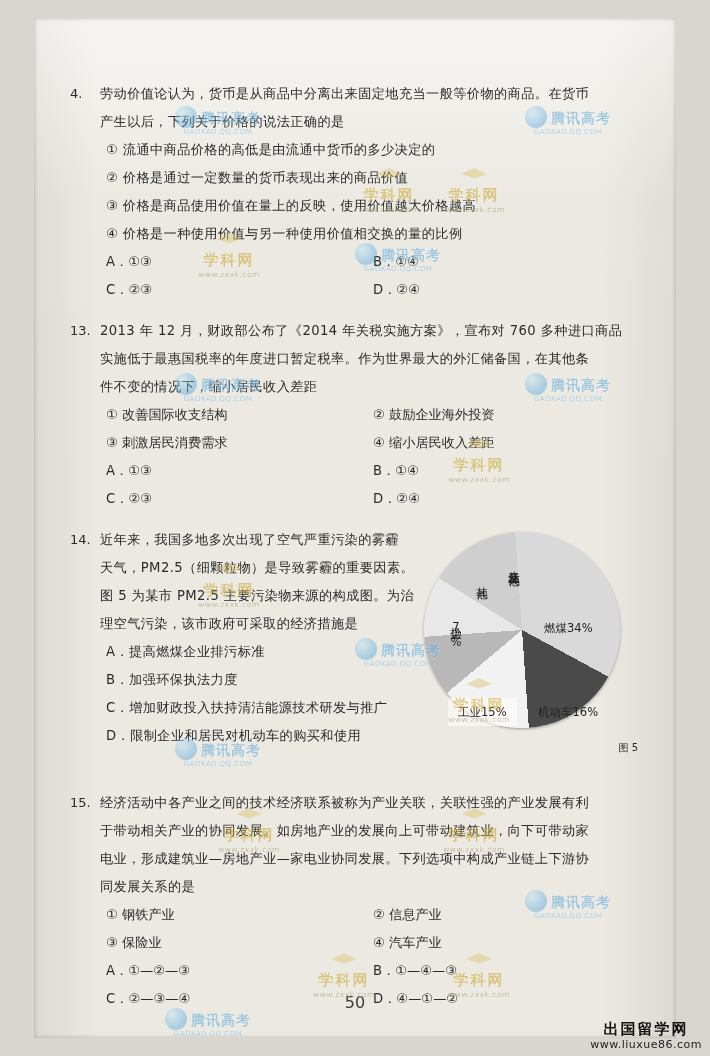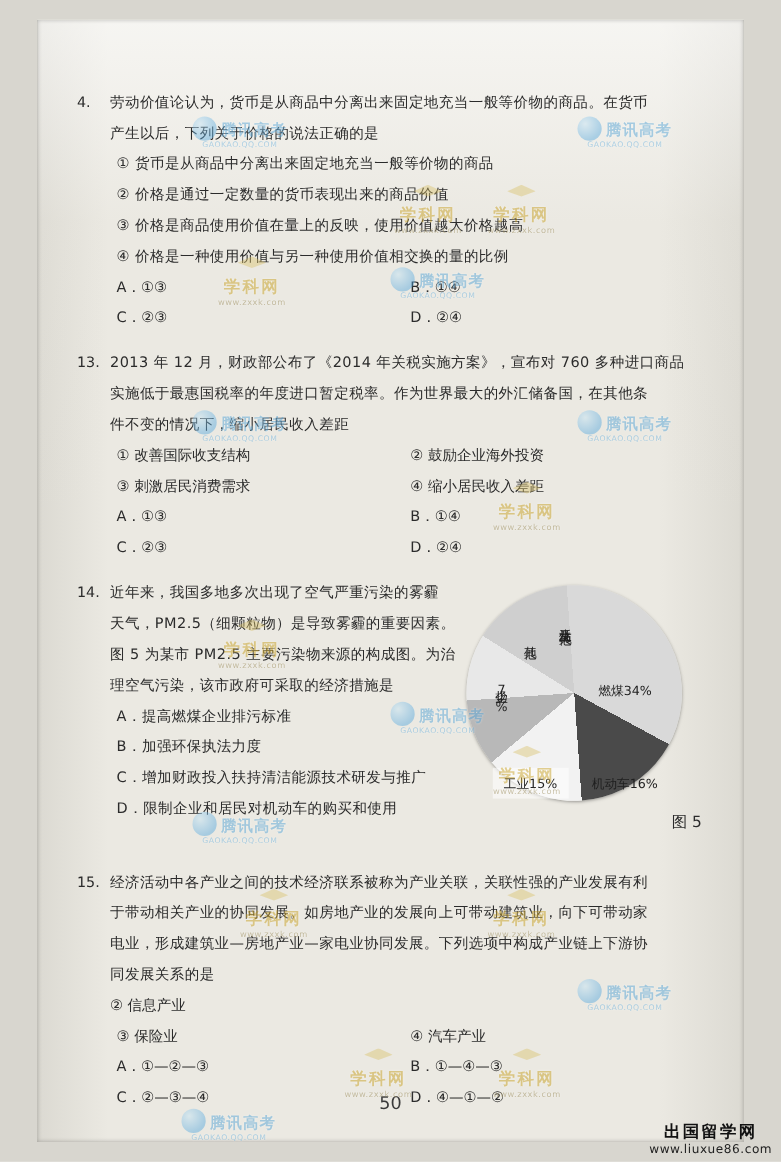--- a/index.html
+++ b/index.html
@@ -91,21 +91,21 @@
     padding:0 10px;
   }
   .pielabel.vertical{
     writing-mode:vertical-rl;
     text-orientation:upright;
     letter-spacing:1px;
   }
   .figcap{
     position:absolute;
     right:8px;bottom:4px;
-    font-size:14px;
+    font-size:10px;
   }
   .pagenum{
     position:absolute;
     left:0;right:0;
     bottom:26px;
     text-align:center;
     font-size:16px;
     color:#3a3a3a;
   }
   
@@ -178,21 +178,21 @@
 
 <div class="page">
 
   <div class="content">
 
     <div class="q">
       <div class="num">4.</div>
       <div class="body">
         <div class="qline">劳动价值论认为，货币是从商品中分离出来固定地充当一般等价物的商品。在货币</div>
         <div class="qline">产生以后，下列关于价格的说法正确的是</div>
-        <div class="qline indent">① 货币是从商品中分离出来固定地充当一般等价物的商品</div>
+        <div class="qline indent">① 流通中商品价格的高低是由流通中货币的多少决定的</div>
         <div class="qline indent">② 价格是通过一定数量的货币表现出来的商品价值</div>
         <div class="qline indent">③ 价格是商品使用价值在量上的反映，使用价值越大价格越高</div>
         <div class="qline indent">④ 价格是一种使用价值与另一种使用价值相交换的量的比例</div>
         <div class="opt-row">
           <div class="opt-col indent">A．①③</div>
           <div class="opt-col">B．①④</div>
         </div>
         <div class="opt-row">
           <div class="opt-col indent">C．②③</div>
           <div class="opt-col">D．②④</div>
@@ -251,20 +251,21 @@
     </div>
 
     <div class="q">
       <div class="num">15.</div>
       <div class="body">
         <div class="qline">经济活动中各产业之间的技术经济联系被称为产业关联，关联性强的产业发展有利</div>
         <div class="qline">于带动相关产业的协同发展。如房地产业的发展向上可带动建筑业，向下可带动家</div>
         <div class="qline">电业，形成建筑业—房地产业—家电业协同发展。下列选项中构成产业链上下游协</div>
         <div class="qline">同发展关系的是</div>
         <div class="opt-row">
+          <div class="opt-col indent">① 钢铁产业</div>
           <div class="opt-col">② 信息产业</div>
         </div>
         <div class="opt-row">
           <div class="opt-col indent">③ 保险业</div>
           <div class="opt-col">④ 汽车产业</div>
         </div>
         <div class="opt-row">
           <div class="opt-col indent">A．①—②—③</div>
           <div class="opt-col">B．①—④—③</div>
         </div>

